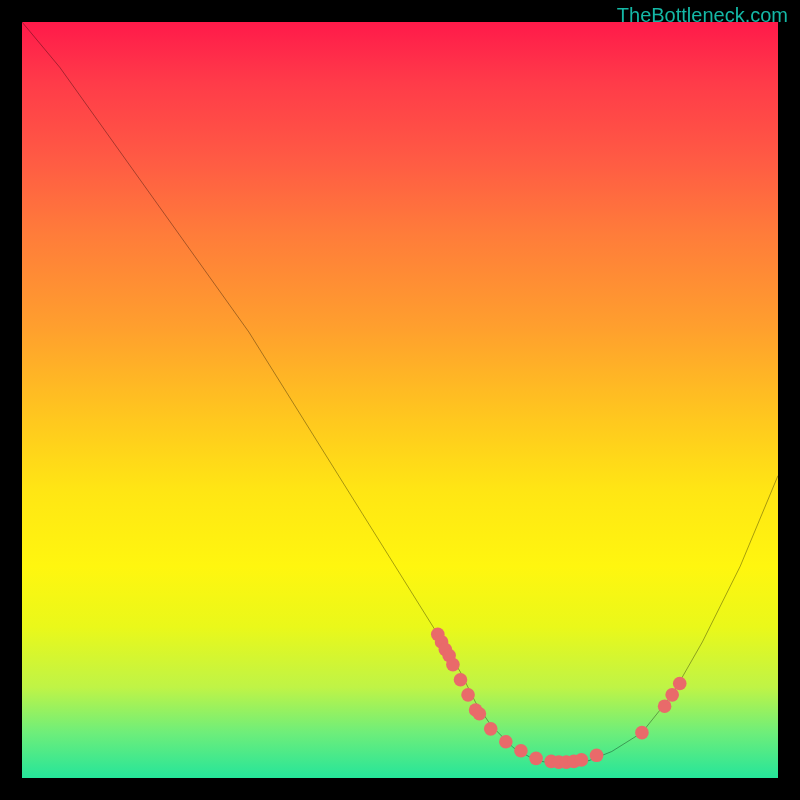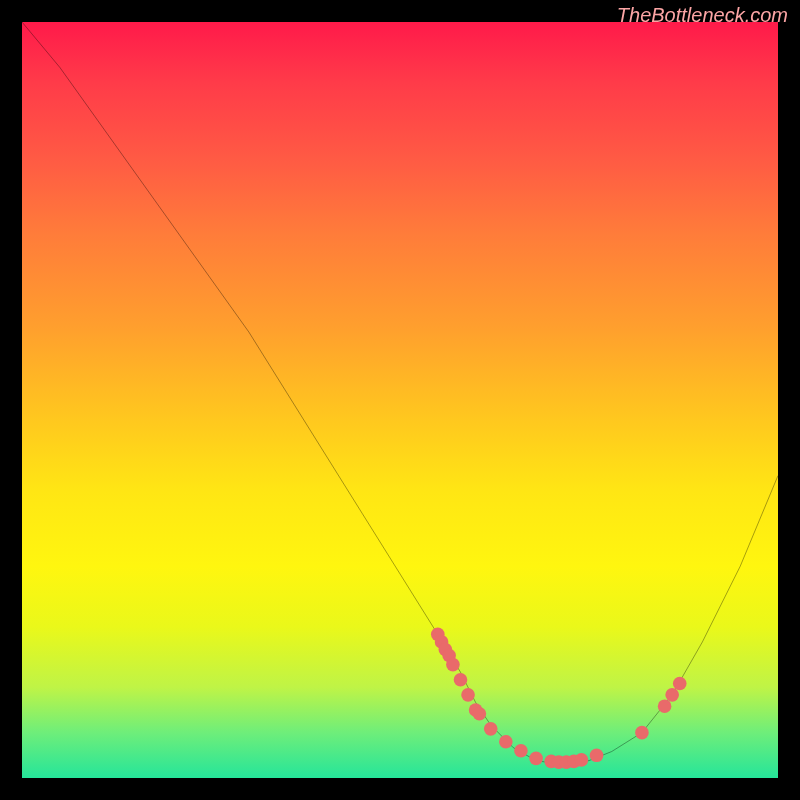--- a/index.html
+++ b/index.html
@@ -8,25 +8,24 @@
     background: #000;
     width: 800px;
     height: 800px;
     position: relative;
     font-family: Arial, sans-serif;
   }
   .watermark {
     position: absolute;
     top: 4px;
     right: 12px;
-    color: #fca5a5;
+    color: #14b8a6;
     font-size: 20px;
     font-weight: 500;
     z-index: 10;
-    font-style: italic;
   }
   .plot-area {
     position: absolute;
     left: 22px;
     top: 22px;
     width: 756px;
     height: 756px;
     background: linear-gradient(to bottom,
       #ff1a4a 0%,
       #ff3b49 8%,

